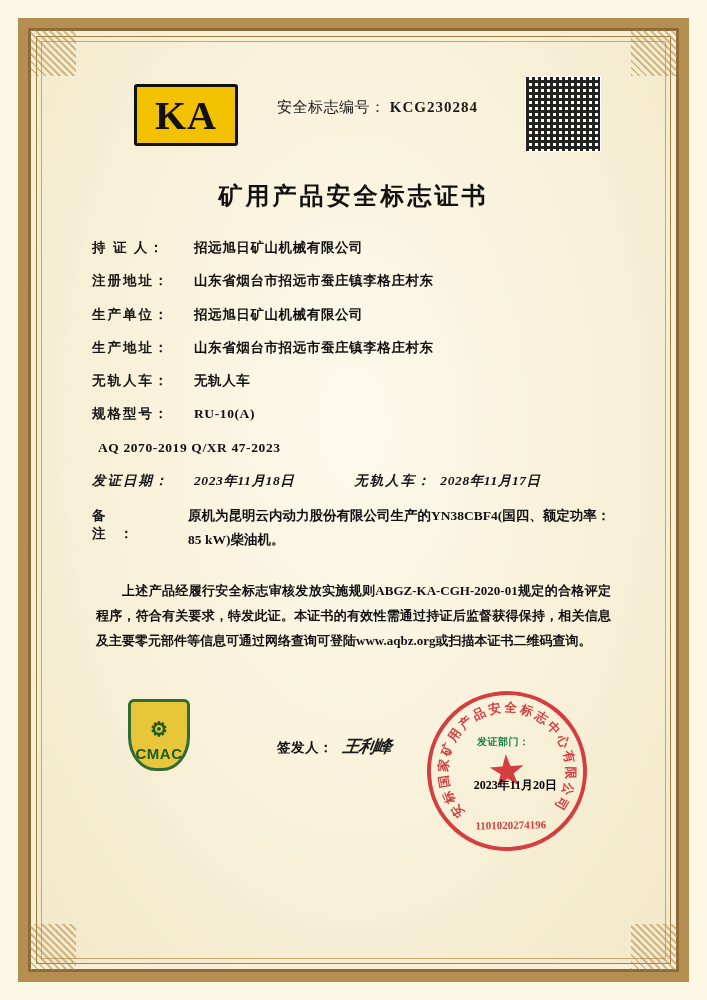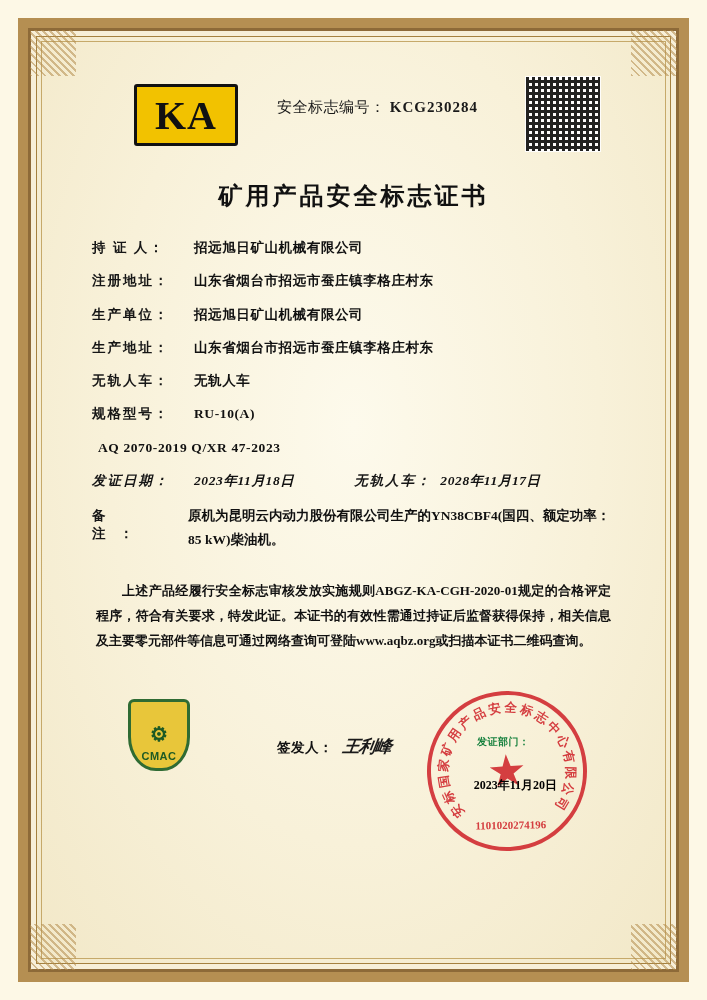--- a/index.html
+++ b/index.html
@@ -249,21 +249,21 @@
     padding-bottom: 6px;
   }
   .cmac-mark {
     font-size: 20px;
     color: #1d5a24;
     font-weight: bold;
     line-height: 1;
     margin-bottom: 6px;
   }
   .cmac-text {
-    font-size: 11px;
+    font-size: 15px;
     font-weight: bold;
     color: #1d5a24;
     letter-spacing: .5px;
   }
 
   .sign-line {
     position: absolute;
     left: 185px;
     top: 46px;
     font-family: "Liberation Serif", serif;

